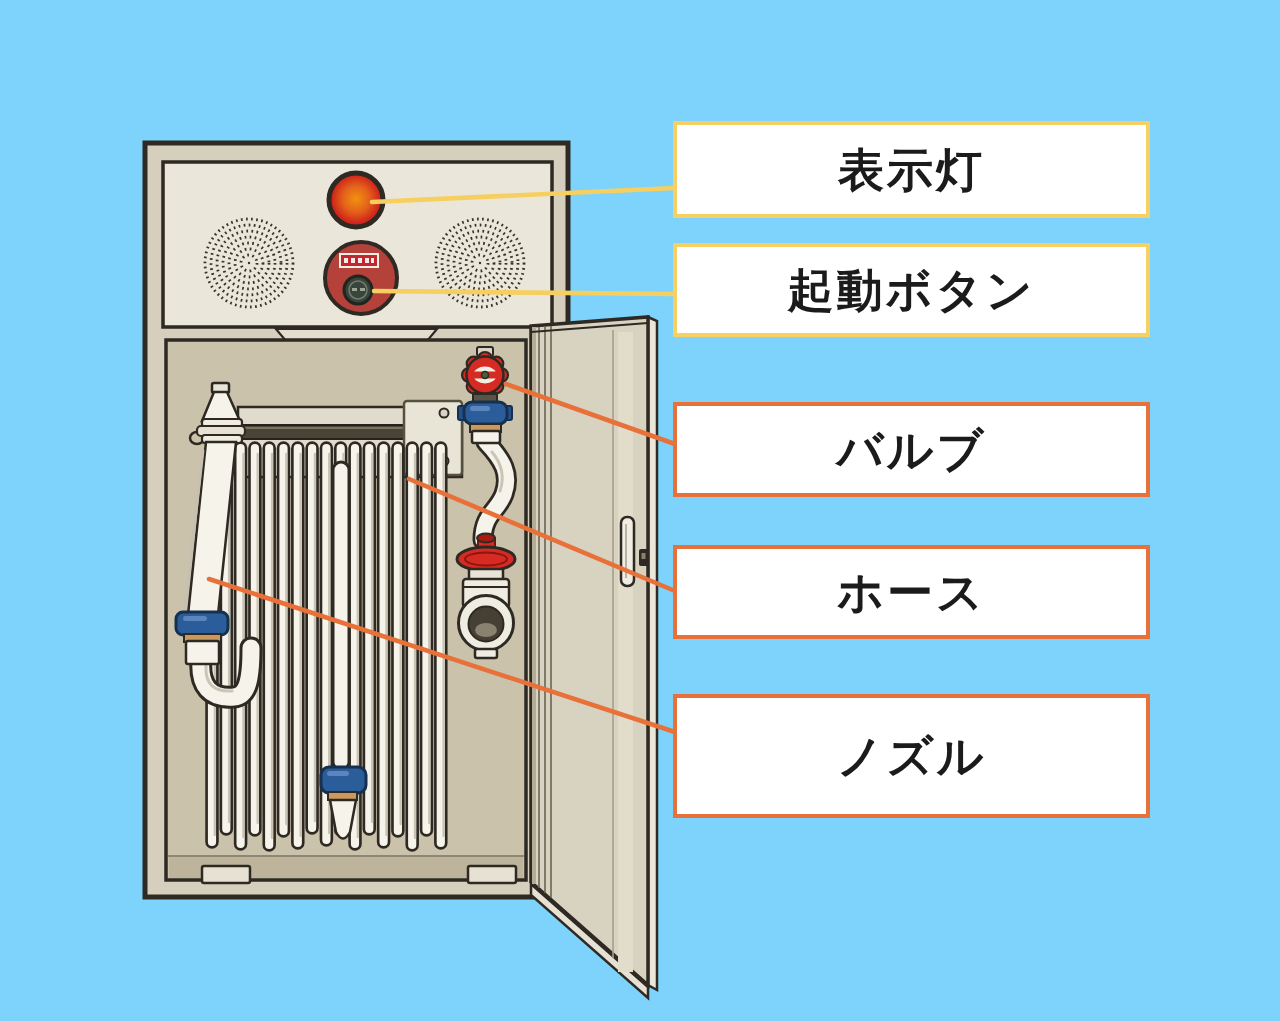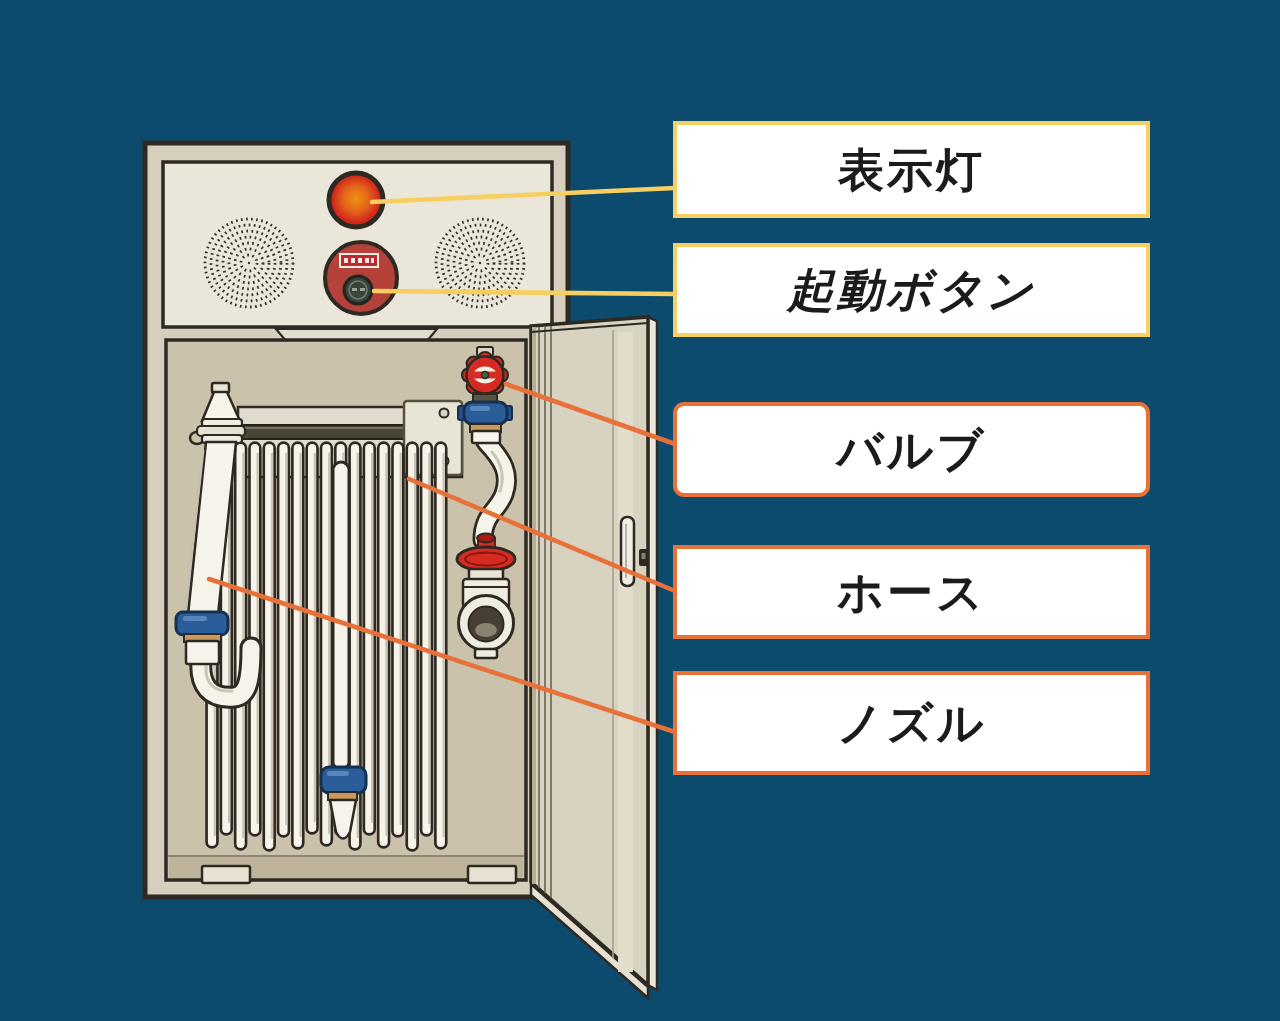--- a/index.html
+++ b/index.html
@@ -1,26 +1,26 @@
 <!DOCTYPE html>
 <html><head>
 <meta charset="utf-8">
 <style>
   html,body{margin:0;padding:0;background:#fff;}
-  .canvas{position:relative;width:1280px;height:1021px;background:#0c4a6e;overflow:hidden;
+  .canvas{position:relative;width:1280px;height:1021px;background:#7dd3fc;overflow:hidden;
           font-family:"DejaVu Sans","Liberation Sans",sans-serif;}
   #art{position:absolute;left:0;top:0;}
   .label-box{position:absolute;left:673px;width:477px;border:4px solid #e8713a;background:#ffffff;
              display:flex;align-items:center;justify-content:center;box-sizing:border-box;}
   .label-box span{font-weight:bold;font-size:46px;color:#1b1b1b;letter-spacing:3px;line-height:1;}
   .b1{top:121px;height:97px;}
   .b2{top:243px;height:94px;}
   .b3{top:402px;height:95px;}
   .b4{top:545px;height:94px;justify-content:center;}
-  .b5{top:671px;height:104px;}
+  .b5{top:694px;height:124px;}
 </style>
 </head>
 <body>
 
 <div class="canvas">
 
 <svg id="art" width="1280" height="1021" viewBox="0 0 1280 1021">
   <defs>
     <radialGradient id="lampGrad" cx="0.5" cy="0.48" r="0.62">
       <stop offset="0%" stop-color="#f09110"></stop>
@@ -194,24 +194,24 @@
     <line x1="374" y1="291" x2="675" y2="294" stroke-width="4.6" style="stroke: rgb(246, 207, 96);"></line>
     <line x1="506" y1="384" x2="675" y2="444" stroke-width="4.6" style="stroke: rgb(232, 113, 58);"></line>
     <line x1="409" y1="479" x2="675" y2="591" stroke-width="4.6" style="stroke: rgb(232, 113, 58);"></line>
     <line x1="209" y1="579" x2="675" y2="732" stroke-width="4.6" style="stroke: rgb(232, 113, 58);"></line>
   </g>
 </svg>
 
 <div class="label-box b1" style="border-color: rgb(247, 208, 99);">
   <span>表示灯</span>
 </div>
-<div class="label-box b2" style="border-color: rgb(247, 208, 99); font-style: italic;">
+<div class="label-box b2" style="border-color: rgb(247, 208, 99);">
   <span>起動ボタン</span>
 </div>
-<div class="label-box b3" style="border-color: rgb(232, 113, 58); border-radius: 11px;">
+<div class="label-box b3" style="border-color: rgb(232, 113, 58);">
   <span>バルブ</span>
 </div>
 <div class="label-box b4" style="border-color: rgb(232, 113, 58);">
   <span>ホース</span>
 </div>
 <div class="label-box b5" style="border-color: rgb(232, 113, 58);">
   <span>ノズル</span>
 </div>
 
 </div>

